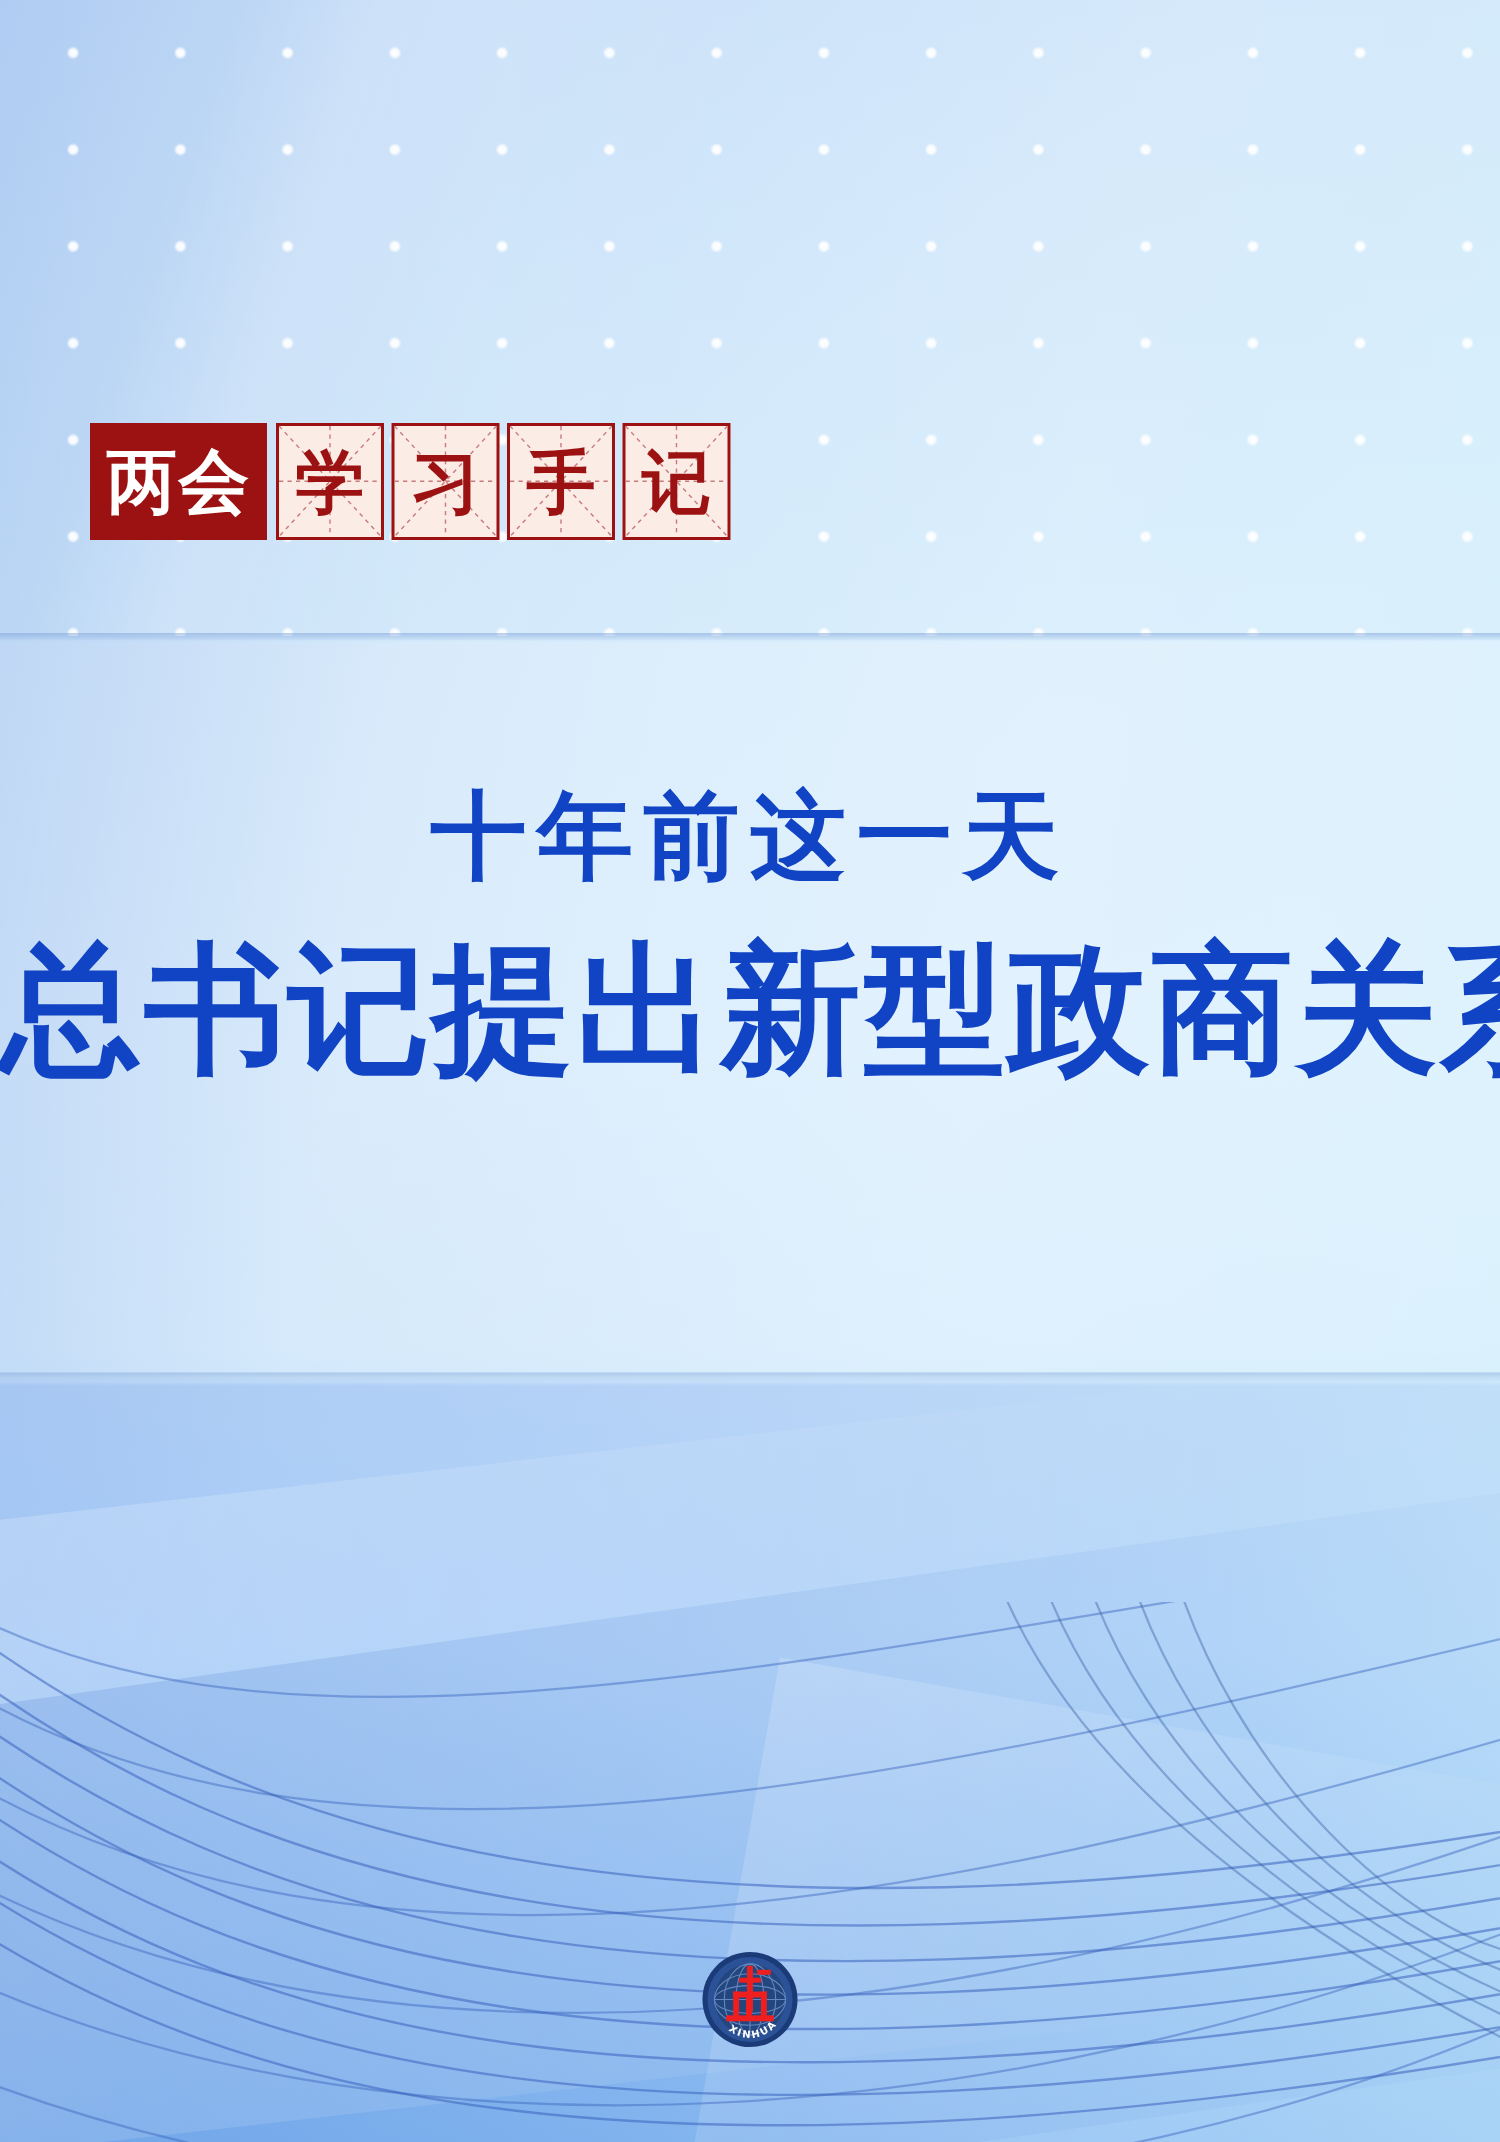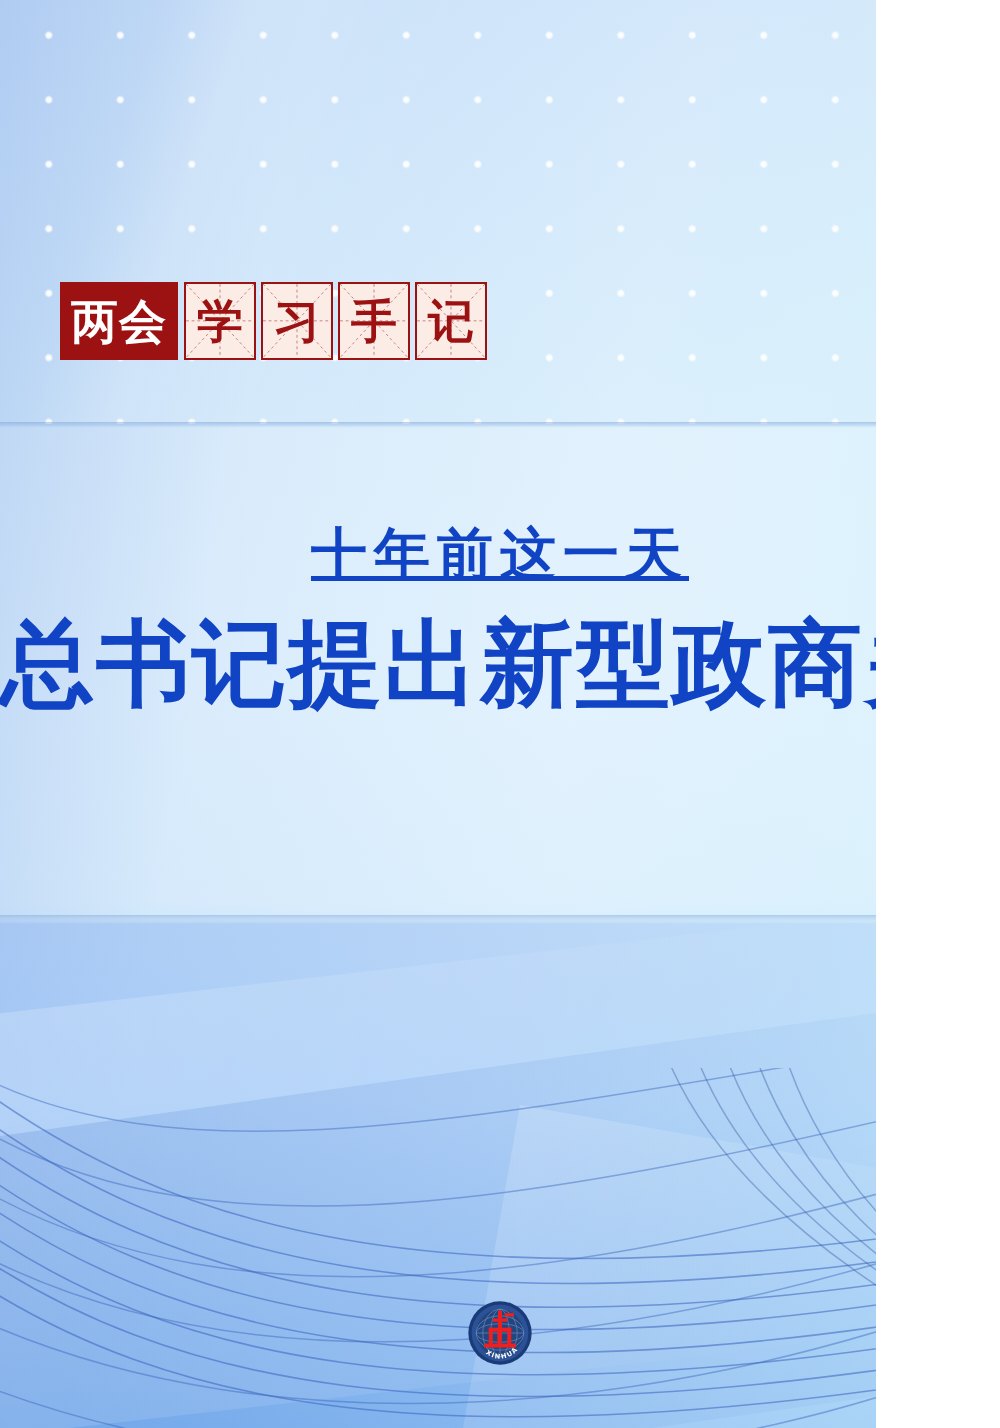--- a/index.html
+++ b/index.html
@@ -6,21 +6,21 @@
     margin: 0;
     padding: 0;
     background: #ffffff;
   }
   body {
     font-family: "Liberation Sans", "DejaVu Sans", sans-serif;
   }
 
   .poster {
     position: relative;
-    width: 876px;
+    width: 1000px;
     height: 1428px;
     overflow: hidden;
     background: #dceeff;
   }
 
   
 
   
   .bg-base {
     position: absolute;
@@ -202,24 +202,23 @@
     z-index: 5;
   }
   .title-line {
     font-family: "DejaVu Serif", "Liberation Serif", serif;
     font-weight: bold;
     color: #1144c4;
     line-height: 1.18;
     white-space: nowrap;
   }
   .title-line-1 {
-    font-size: 56px;
+    font-size: 64px;
     letter-spacing: 7px;
     margin-bottom: 22px;
-    text-decoration: underline;
   }
   .title-line-2 {
     font-size: 94px;
     letter-spacing: 2px;
   }
 
   
   .footer {
     position: absolute;
     left: 0;

